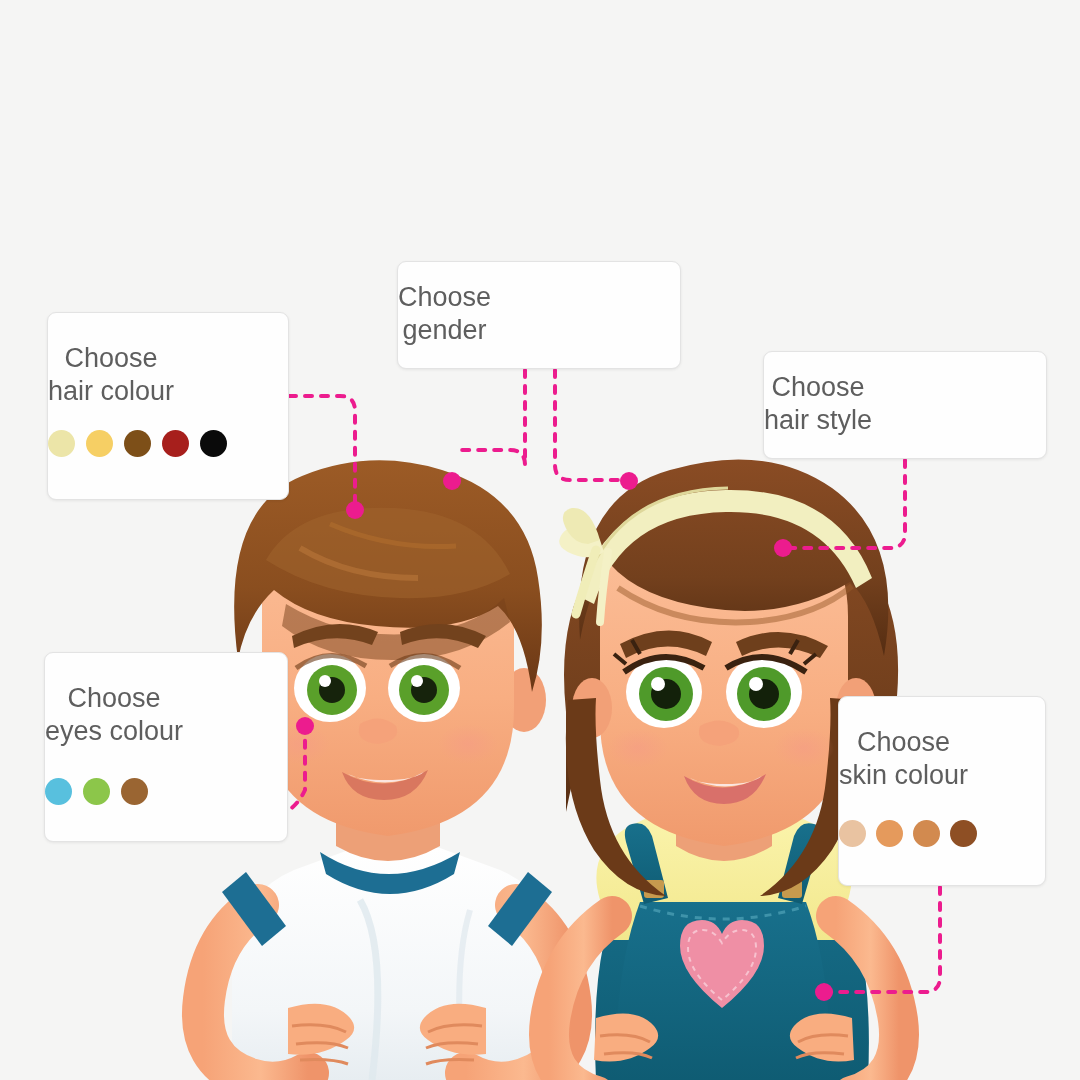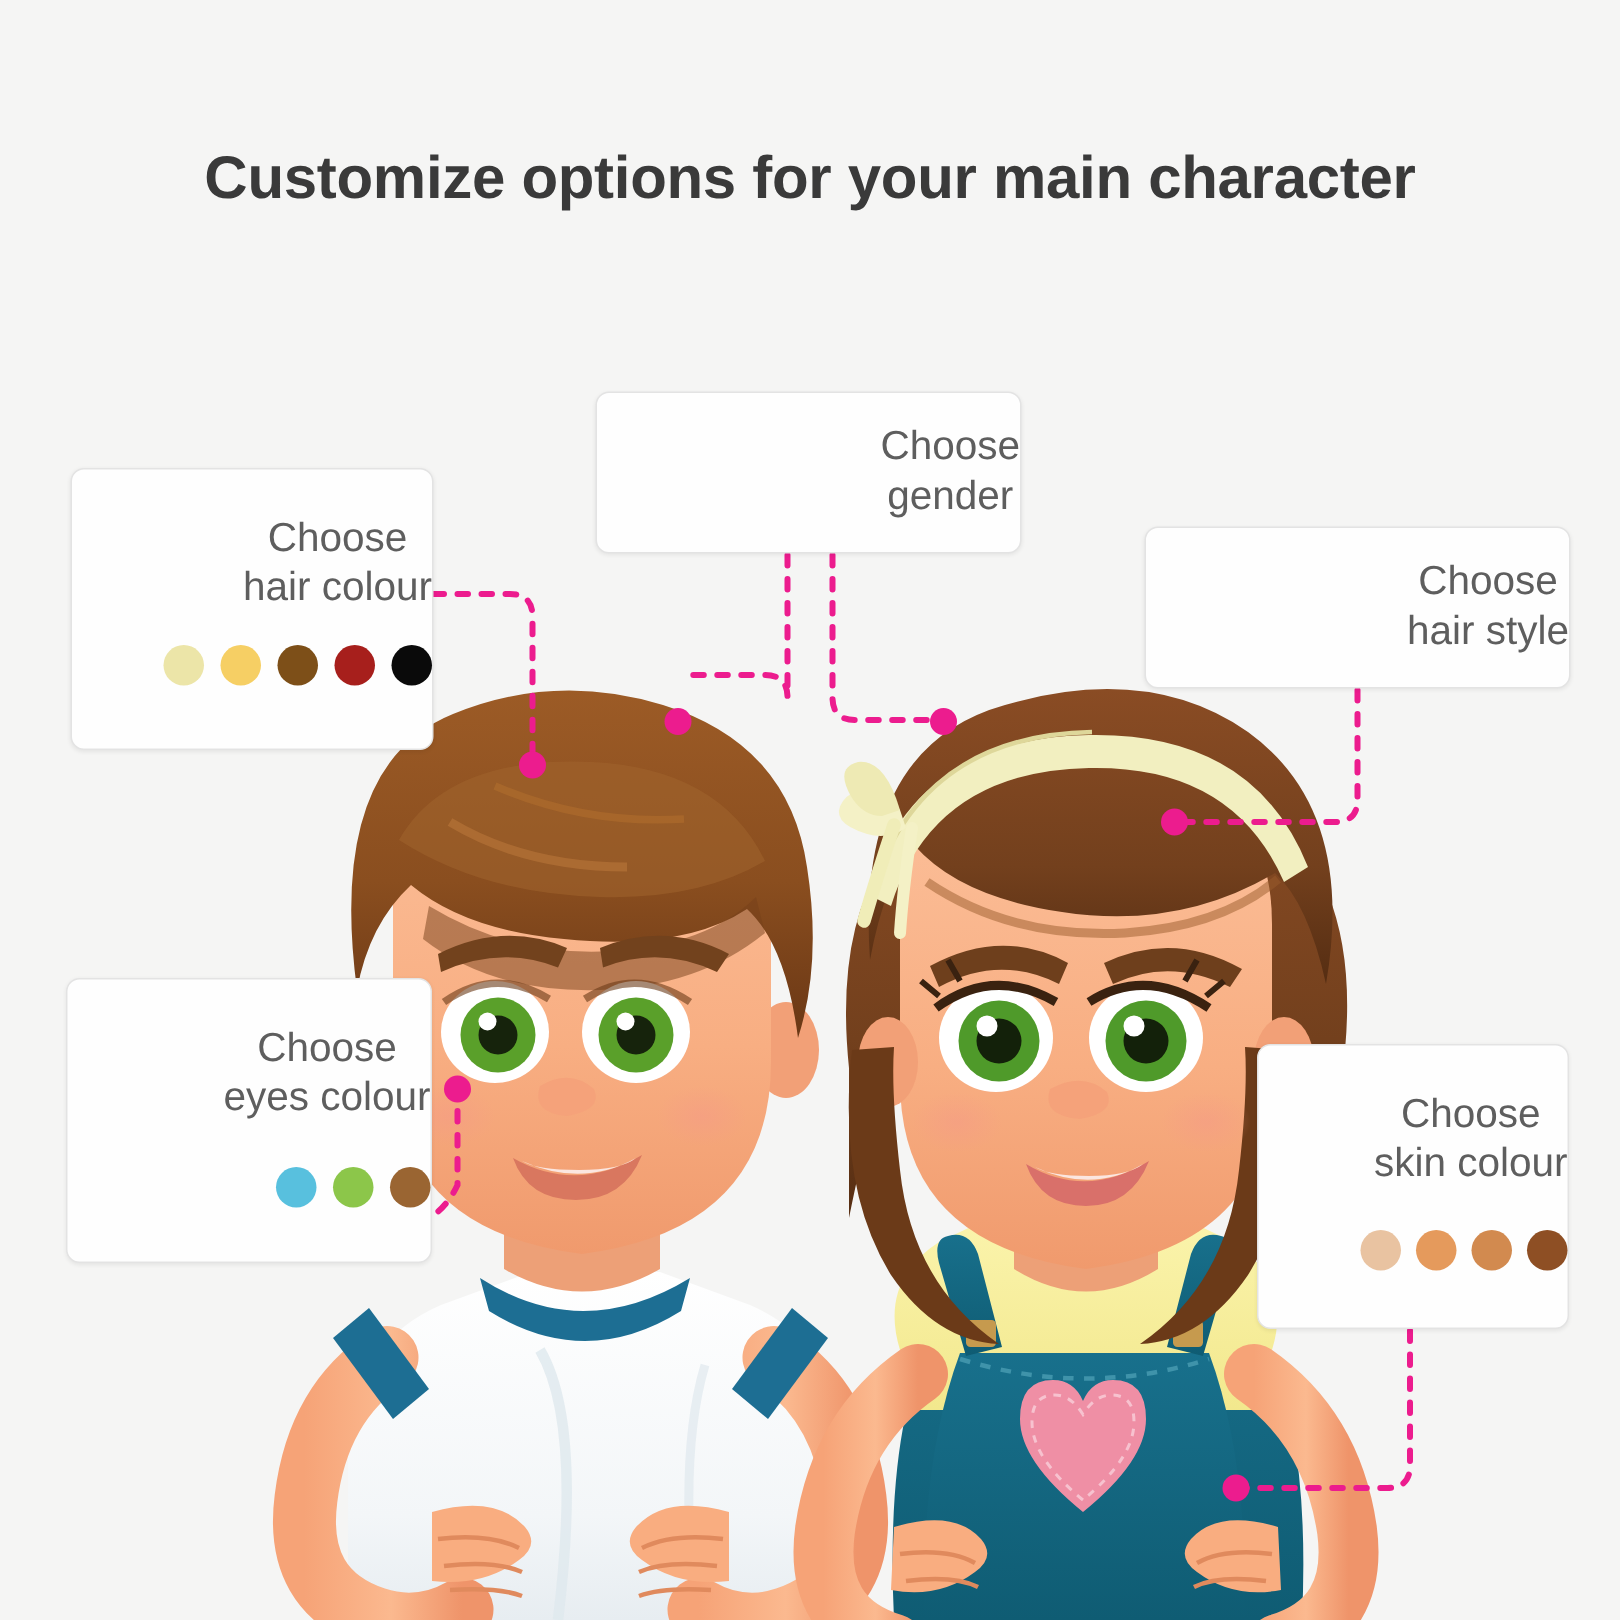--- a/index.html
+++ b/index.html
@@ -27,21 +27,21 @@
 
   
   .card{
     position:absolute;
     background:#fefefe;
     border:1px solid #e3e3e3;
     border-radius:9px;
     box-shadow:0 1px 3px rgba(0,0,0,.07);
     box-sizing:border-box;
     display:flex;flex-direction:column;
-    align-items:flex-end;justify-content:flex-start;
+    align-items:flex-start;justify-content:flex-start;
   }
   .card .lbl{
     color:#5e5e5e;
     font-size:27px;
     line-height:1.22;
     text-align:center;
     white-space:pre-line;
     font-weight:400;
   }
   .sw-row{display:flex;align-items:center;gap:11px;}
@@ -58,21 +58,20 @@
   #card-eyes-colour .sw-row{margin-top:30px;}
 
   #card-skin-colour{left:838px;top:696px;width:208px;height:190px;padding-top:29px;}
   #card-skin-colour .sw-row{margin-top:28px;gap:10px;}
 </style>
 </head>
 <body>
 
 <div id="stage">
 
-  <div id="page-title">Customize options for your main character</div>
 
   <svg id="art" viewBox="0 0 1080 1080" xmlns="http://www.w3.org/2000/svg">
     <defs>
       <linearGradient id="boyHair" x1="0" y1="0" x2="0" y2="1">
         <stop offset="0%" stop-color="#9c5b26"></stop>
         <stop offset="55%" stop-color="#8a4e1f"></stop>
         <stop offset="100%" stop-color="#6a3715"></stop>
       </linearGradient>
       <linearGradient id="girlHair" x1="0" y1="0" x2="0" y2="1">
         <stop offset="0%" stop-color="#8a4c24"></stop>

